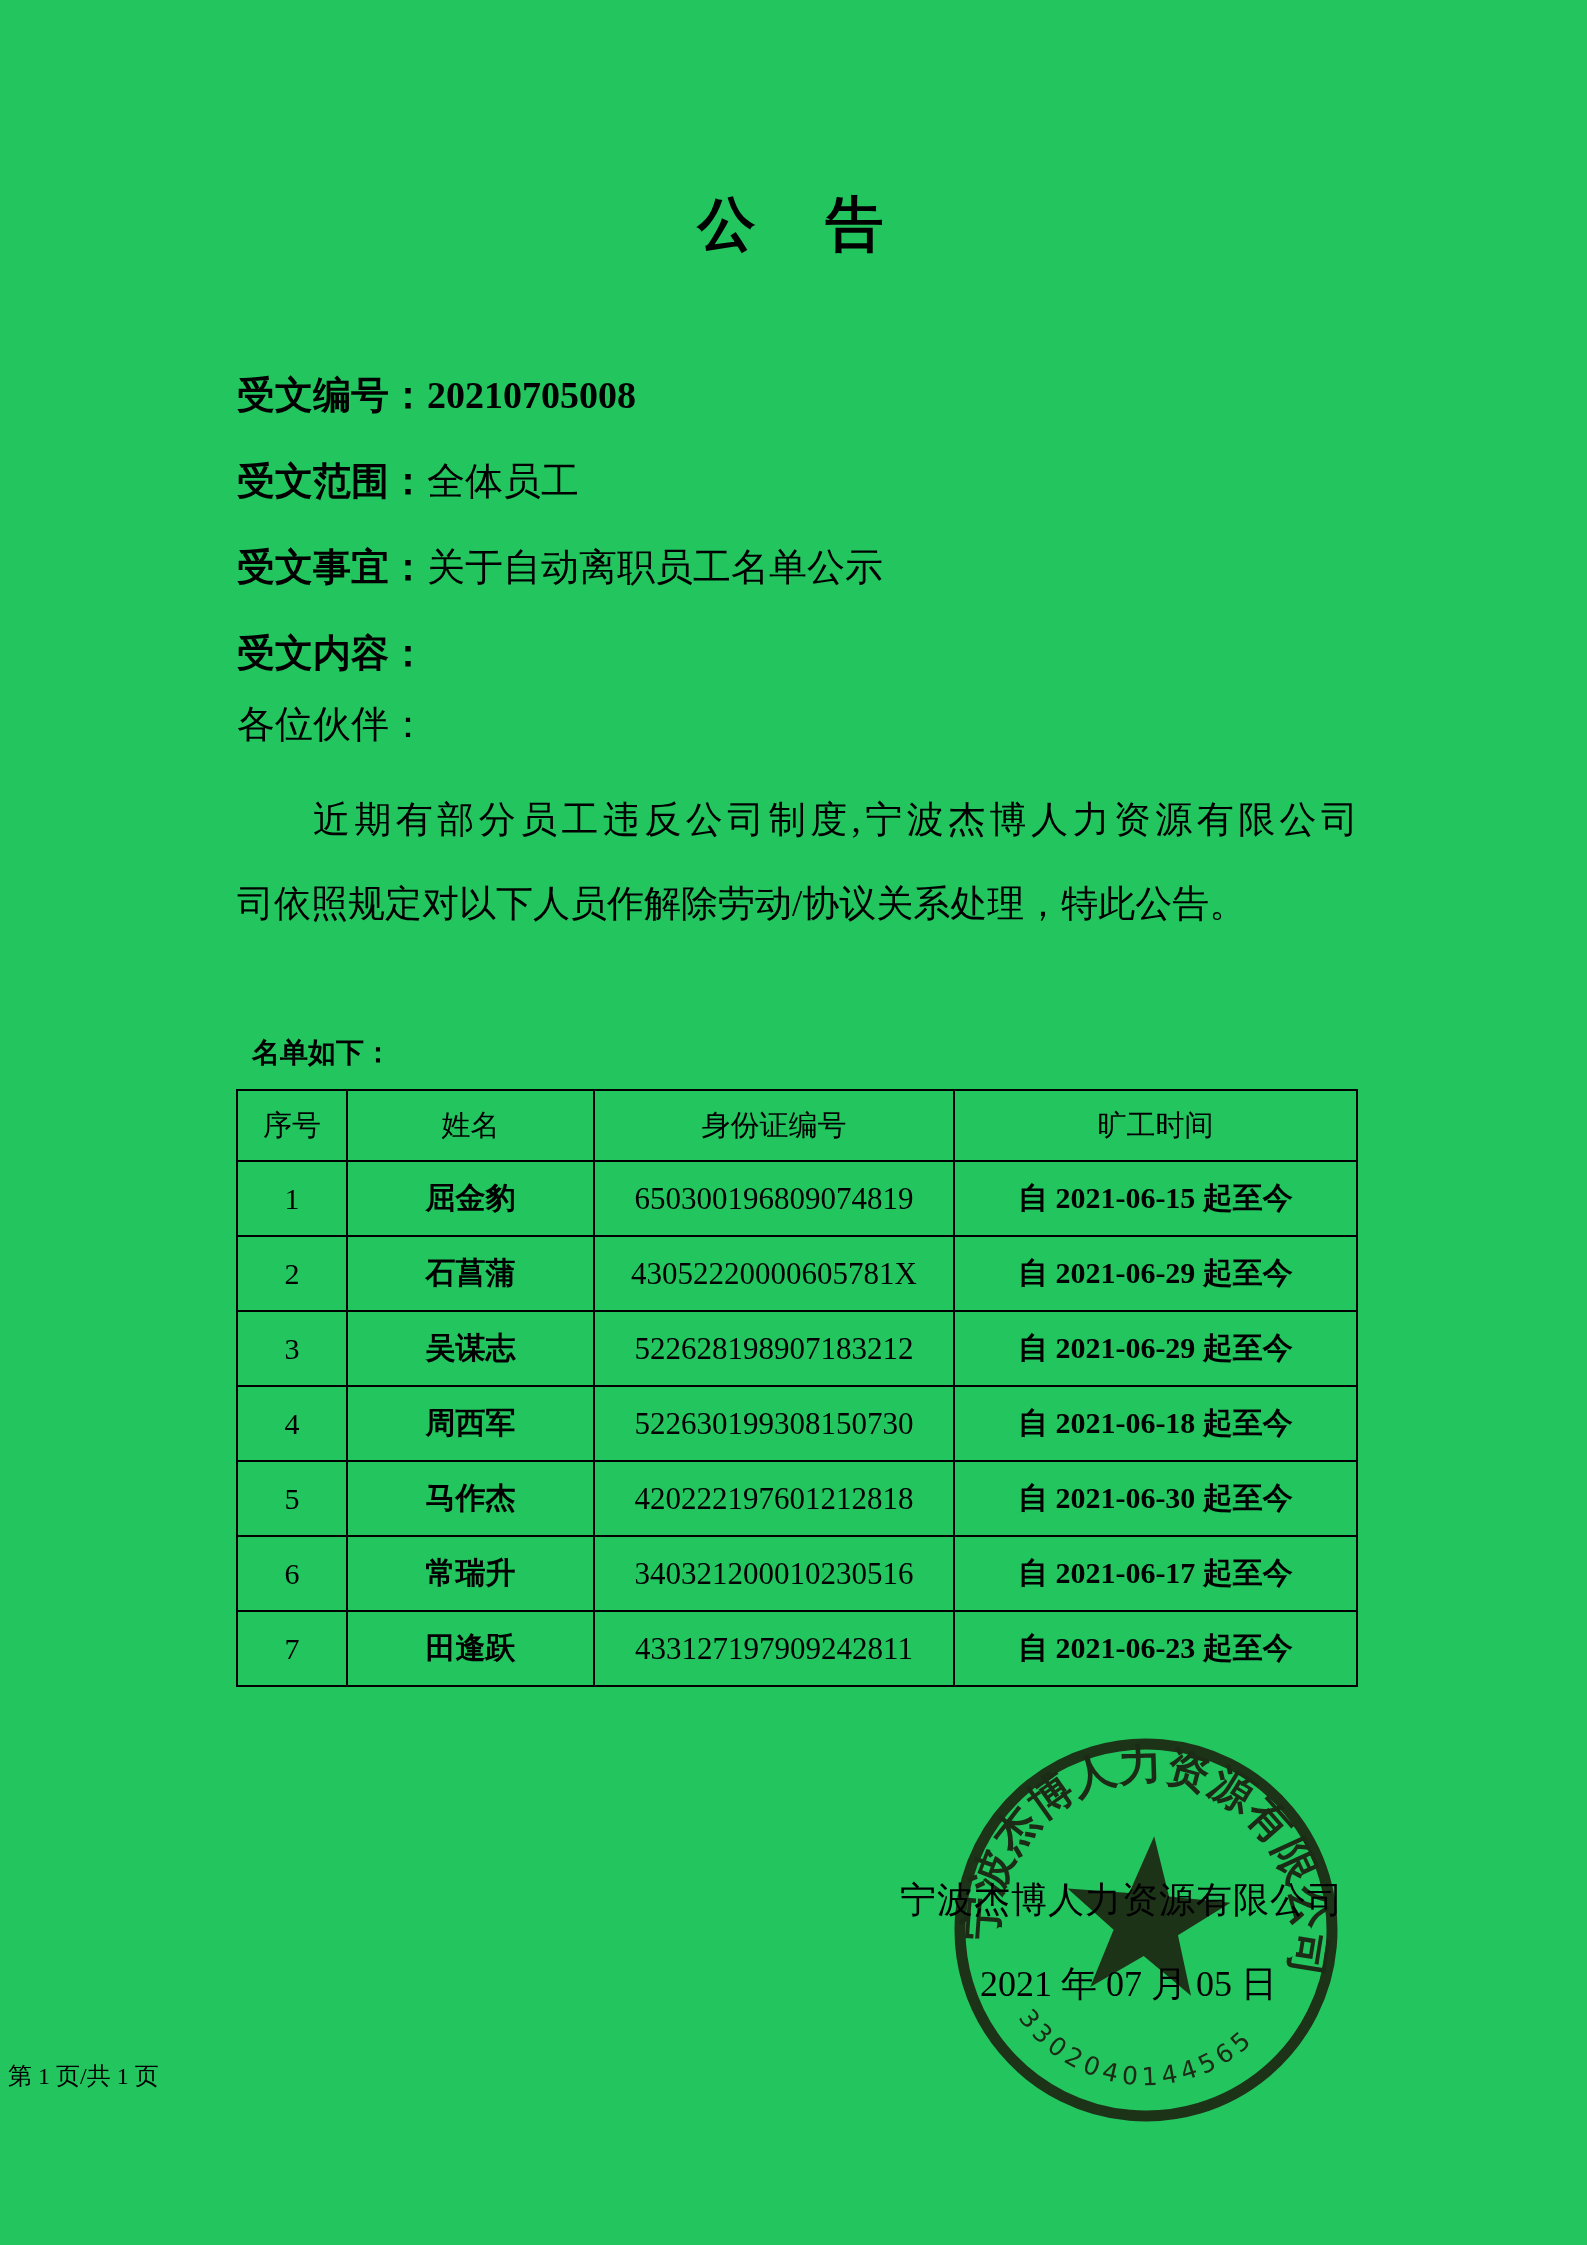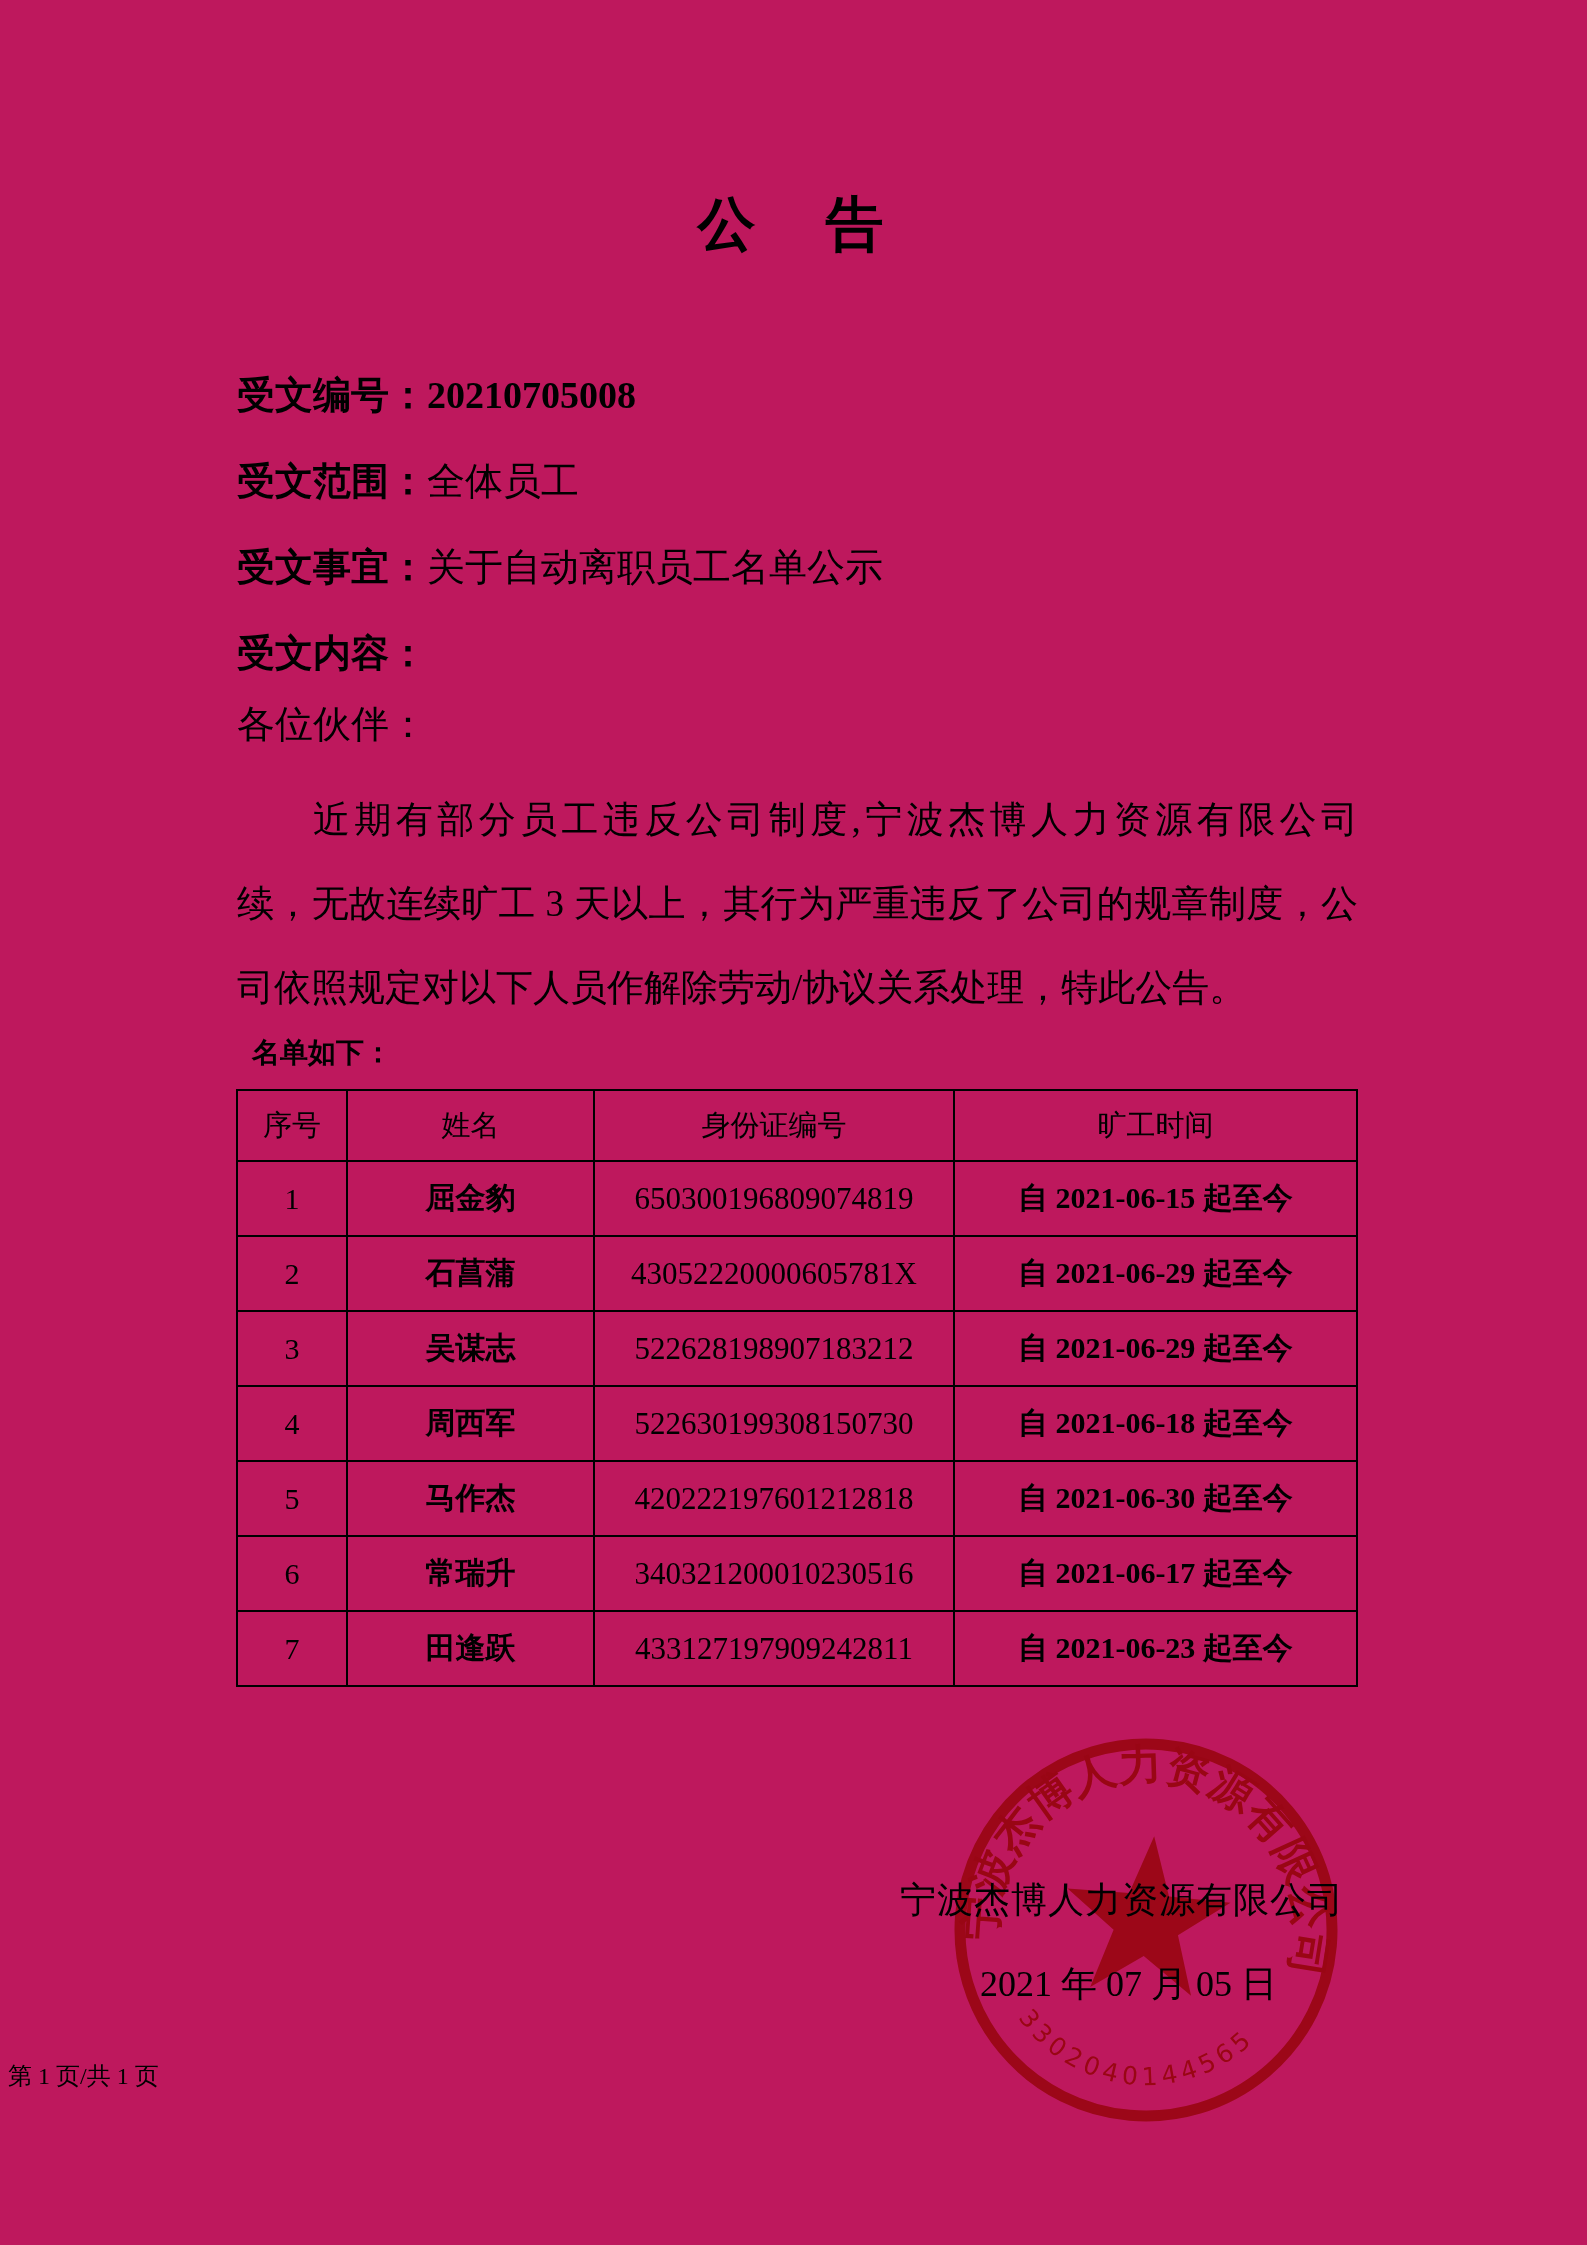--- a/index.html
+++ b/index.html
@@ -1,18 +1,18 @@
 <!DOCTYPE html>
 <html><head>
 <meta charset="utf-8">
 <style>
   html,body { margin:0; padding:0; background:#e8e8e8; }
   .page {
     position:relative; width:1587px; height:2245px; margin:0 auto;
-    background:#be185d; color:#000;
+    background:#22c55e; color:#000;
     font-family:"Liberation Serif","DejaVu Serif",serif;
     overflow:hidden;
   }
   .title {
     position:absolute; top:186px; left:0; width:100%;
     text-align:center; font-size:58px; font-weight:bold; letter-spacing:6px;
   }
   .meta { position:absolute; left:237px; top:352px; }
   .meta-row { height:86px; line-height:86px; font-size:38px; white-space:nowrap; }
   .meta-label { font-weight:bold; }
@@ -63,21 +63,20 @@
     </div>
     <div class="meta-row">
       <span class="meta-label">受文内容：</span><span class="meta-value"></span>
     </div>
   </div>
 
   <div class="salutation">各位伙伴：</div>
 
   <div class="para">
     <div class="para-line stretch indent">近期有部分员工违反公司制度,宁波杰博人力资源有限公司</div>
-    <div class="para-line stretch">续，无故连续旷工 3 天以上，其行为严重违反了公司的规章制度，公</div>
     <div class="para-line">司依照规定对以下人员作解除劳动/协议关系处理，特此公告。</div>
   </div>
 
   <div class="list-intro">名单如下：</div>
 
   <div class="table-wrap">
     <table class="roster">
       <colgroup>
         <col style="width:9.8%">
           <col style="width:22.1%">

